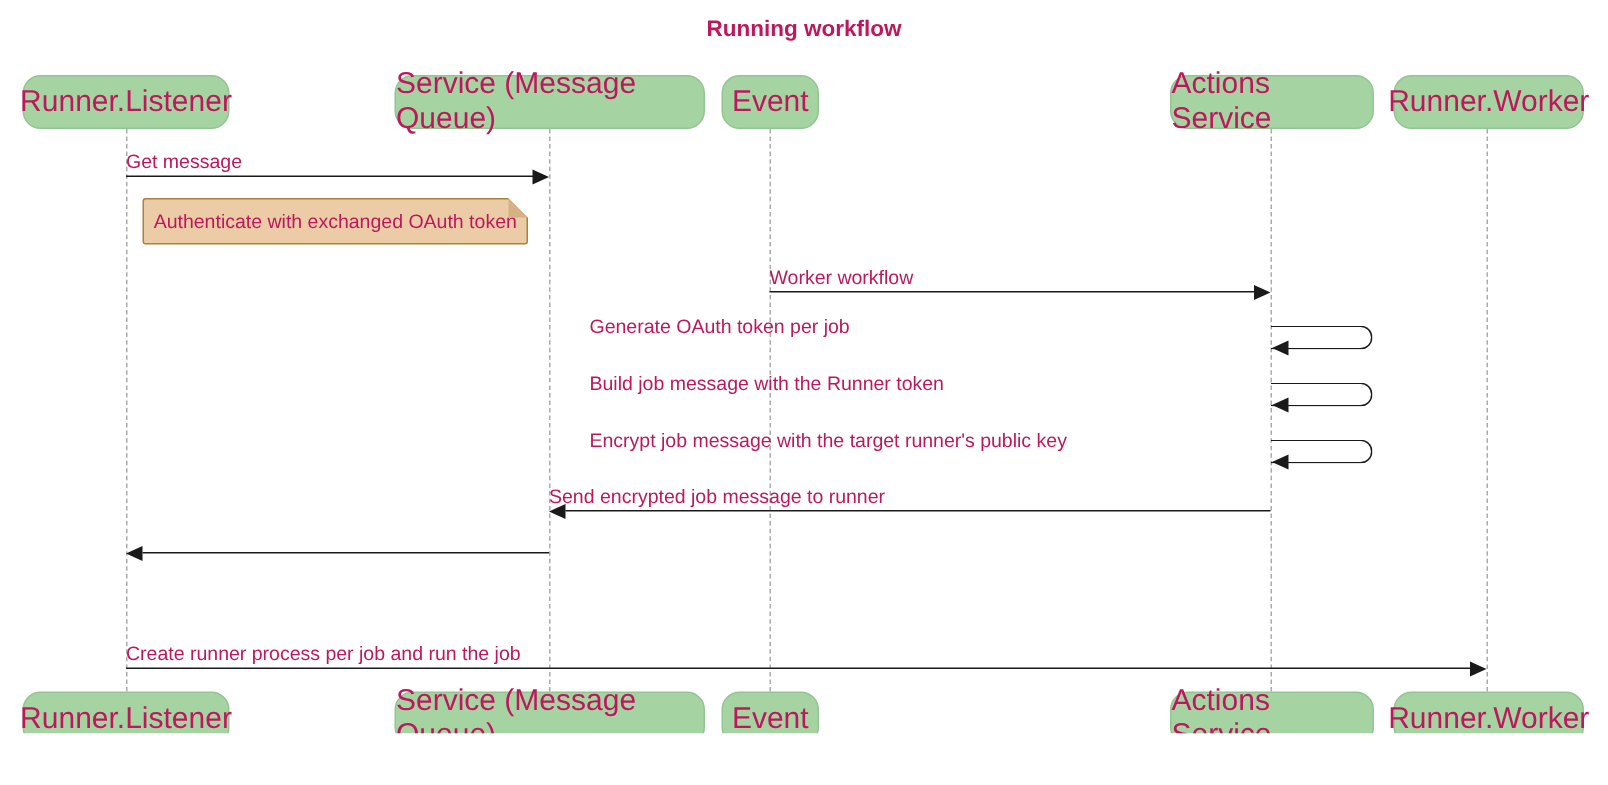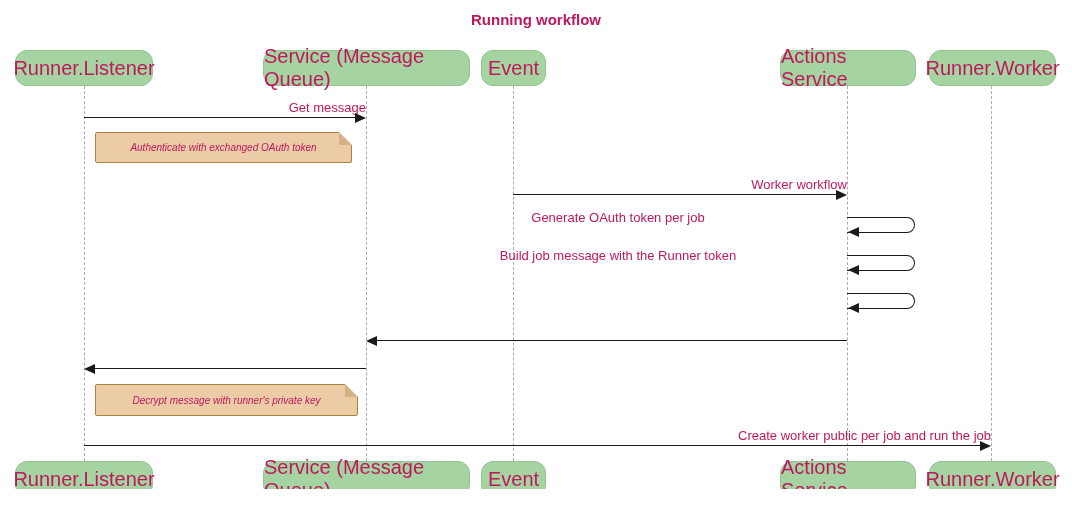--- a/index.html
+++ b/index.html
@@ -41,24 +41,24 @@
   .msg-line {
     position: absolute;
     height: 0;
     border-top: 1.5px solid var(--line, #1a1a1a);
   }
   .msg-label {
     position: absolute;
     font-size: 13px;
     height: 15px;
     line-height: 15px;
-    text-align: right;
+    text-align: left;
     white-space: nowrap;
   }
-  .msg-label.right { text-align: center; }
+  .msg-label.right { text-align: left; }
   .arrowhead { position: absolute; width: 0; height: 0; }
   .arrowhead.to-right {
     border-left: 11px solid var(--line, #1a1a1a);
     border-top: 5px solid transparent;
     border-bottom: 5px solid transparent;
   }
   .arrowhead.to-left {
     border-right: 11px solid var(--line, #1a1a1a);
     border-top: 5px solid transparent;
     border-bottom: 5px solid transparent;
@@ -71,26 +71,25 @@
     border: 1.5px solid var(--line, #1a1a1a);
     border-left: none;
     border-radius: 0 9px 9px 0;
   }
   .note {
     position: absolute;
     background: var(--note-fill, #EBCCA6);
     border: 1px solid var(--note-border, #A9823C);
     border-radius: 2px;
     box-sizing: border-box;
-    font-size: 10px;
+    font-size: 13px;
     display: flex;
     align-items: center;
     justify-content: center;
     white-space: nowrap;
-    font-style: italic;
   }
   .note::before {
     content: "";
     position: absolute;
     top: -1px; right: -1px;
     width: 0; height: 0;
     border-style: solid;
     border-width: 0 13px 13px 0;
     border-color: #ffffff #ffffff var(--note-fold, #D6B183) var(--note-fold, #D6B183);
   }
@@ -125,32 +124,33 @@
   <div class="arrowhead to-right" style="left:836px; top:190px"></div>
 
   <div class="msg-label right" style="left:393px; top:210px; width:450px">Generate OAuth token per job</div>
   <div class="selfloop" style="left:847px; top:217px"></div>
   <div class="arrowhead to-left" style="left:848px; top:227px"></div>
 
   <div class="msg-label right" style="left:393px; top:248px; width:450px">Build job message with the Runner token</div>
   <div class="selfloop" style="left:847px; top:255px"></div>
   <div class="arrowhead to-left" style="left:848px; top:265px"></div>
 
+  <div class="msg-label right" style="left:393px; top:286px; width:450px">Encrypt job message with the target runner's public key</div>
   <div class="selfloop" style="left:847px; top:293px"></div>
   <div class="arrowhead to-left" style="left:848px; top:303px"></div>
 
+  <div class="msg-label" style="left:366px; top:323px; width:481px">Send encrypted job message to runner</div>
   <div class="msg-line" style="left:377px; top:340px; width:470px"></div>
   <div class="arrowhead to-left" style="left:366px; top:336px"></div>
 
   <div class="msg-line" style="left:95px; top:368px; width:271px"></div>
   <div class="arrowhead to-left" style="left:84px; top:364px"></div>
 
-  <div class="note" style="left:95px; top:384px; width:263px; height:32px">Decrypt message with runner's private key</div>
 
-  <div class="msg-label" style="left:84px; top:428px; width:907px">Create worker public per job and run the job</div>
+  <div class="msg-label" style="left:84px; top:428px; width:907px">Create runner process per job and run the job</div>
   <div class="msg-line" style="left:84px; top:445px; width:896px"></div>
   <div class="arrowhead to-right" style="left:980px; top:441px"></div>
 
   <div class="actor" style="left:15px;  top:461px; width:138px">Runner.Listener</div>
   <div class="actor" style="left:263px; top:461px; width:207px">Service (Message Queue)</div>
   <div class="actor" style="left:481px; top:461px; width:65px">Event</div>
   <div class="actor" style="left:780px; top:461px; width:136px">Actions Service</div>
   <div class="actor" style="left:929px; top:461px; width:127px">Runner.Worker</div>
 
 </div>

